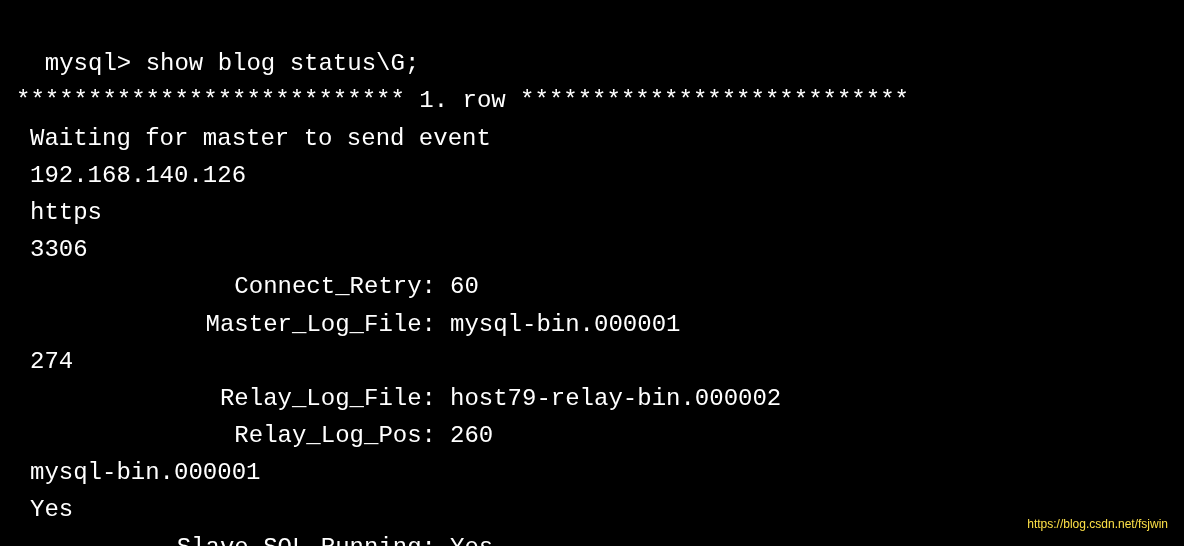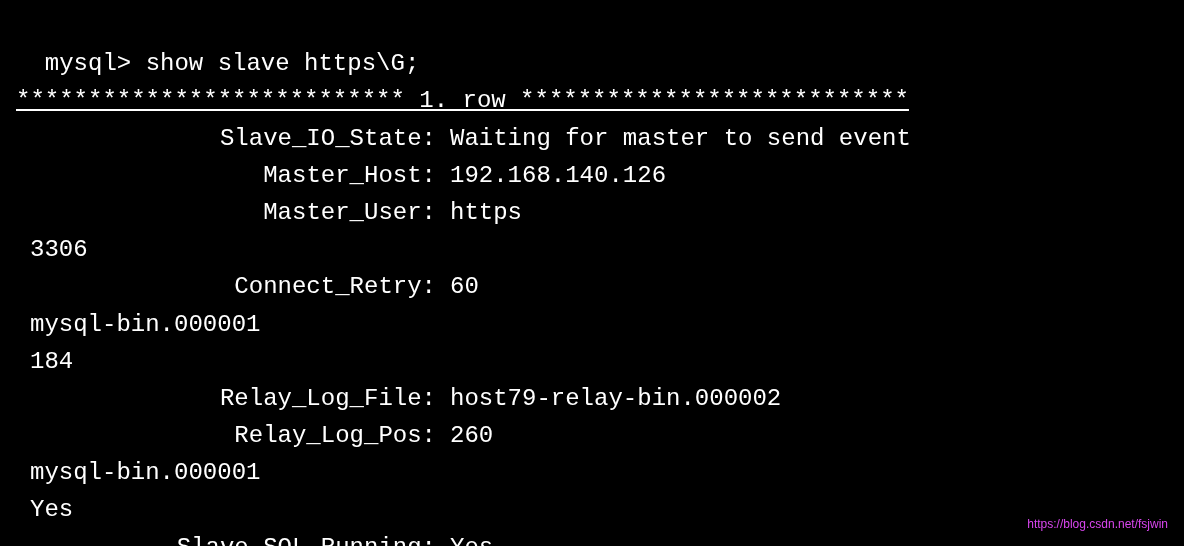--- a/index.html
+++ b/index.html
@@ -14,76 +14,73 @@
       height: 546px;
       box-sizing: border-box;
       overflow: hidden;
       position: relative;
     }
     .prompt-line {
       white-space: pre;
     }
     .row-header {
       white-space: pre;
-      text-decoration: underline;
     }
     .field-row {
       display: flex;
     }
     .field-label {
       width: 420px;
       text-align: right;
       white-space: pre;
     }
     .field-value {
       padding-left: 14px;
       white-space: pre;
     }
     .watermark {
       position: absolute;
       bottom: 12px;
       right: 16px;
       font-size: 12px;
-      color: #d946ef;
+      color: #fde047;
       font-family: Arial, sans-serif;
     }
   </style>
 </head>
 <body>
 
 <div class="prompt-line">
-  <span>mysql&gt; </span><span>show slave https\G;</span>
+  <span>mysql&gt; </span><span>show blog status\G;</span>
 </div>
 
 <div class="row-header">*************************** 1. row ***************************</div>
 
 <div class="field-row">
-  <span class="field-label">Slave_IO_State:</span>
   <span class="field-value">Waiting for master to send event</span>
 </div>
 <div class="field-row">
-  <span class="field-label">Master_Host:</span>
   <span class="field-value">192.168.140.126</span>
 </div>
 <div class="field-row">
-  <span class="field-label">Master_User:</span>
   <span class="field-value">https</span>
 </div>
 <div class="field-row">
   <span class="field-value">3306</span>
 </div>
 <div class="field-row">
   <span class="field-label">Connect_Retry:</span>
   <span class="field-value">60</span>
 </div>
 <div class="field-row">
+  <span class="field-label">Master_Log_File:</span>
   <span class="field-value">mysql-bin.000001</span>
 </div>
 <div class="field-row">
-  <span class="field-value">184</span>
+  <span class="field-value">274</span>
 </div>
 <div class="field-row">
   <span class="field-label">Relay_Log_File:</span>
   <span class="field-value">host79-relay-bin.000002</span>
 </div>
 <div class="field-row">
   <span class="field-label">Relay_Log_Pos:</span>
   <span class="field-value">260</span>
 </div>
 <div class="field-row">

